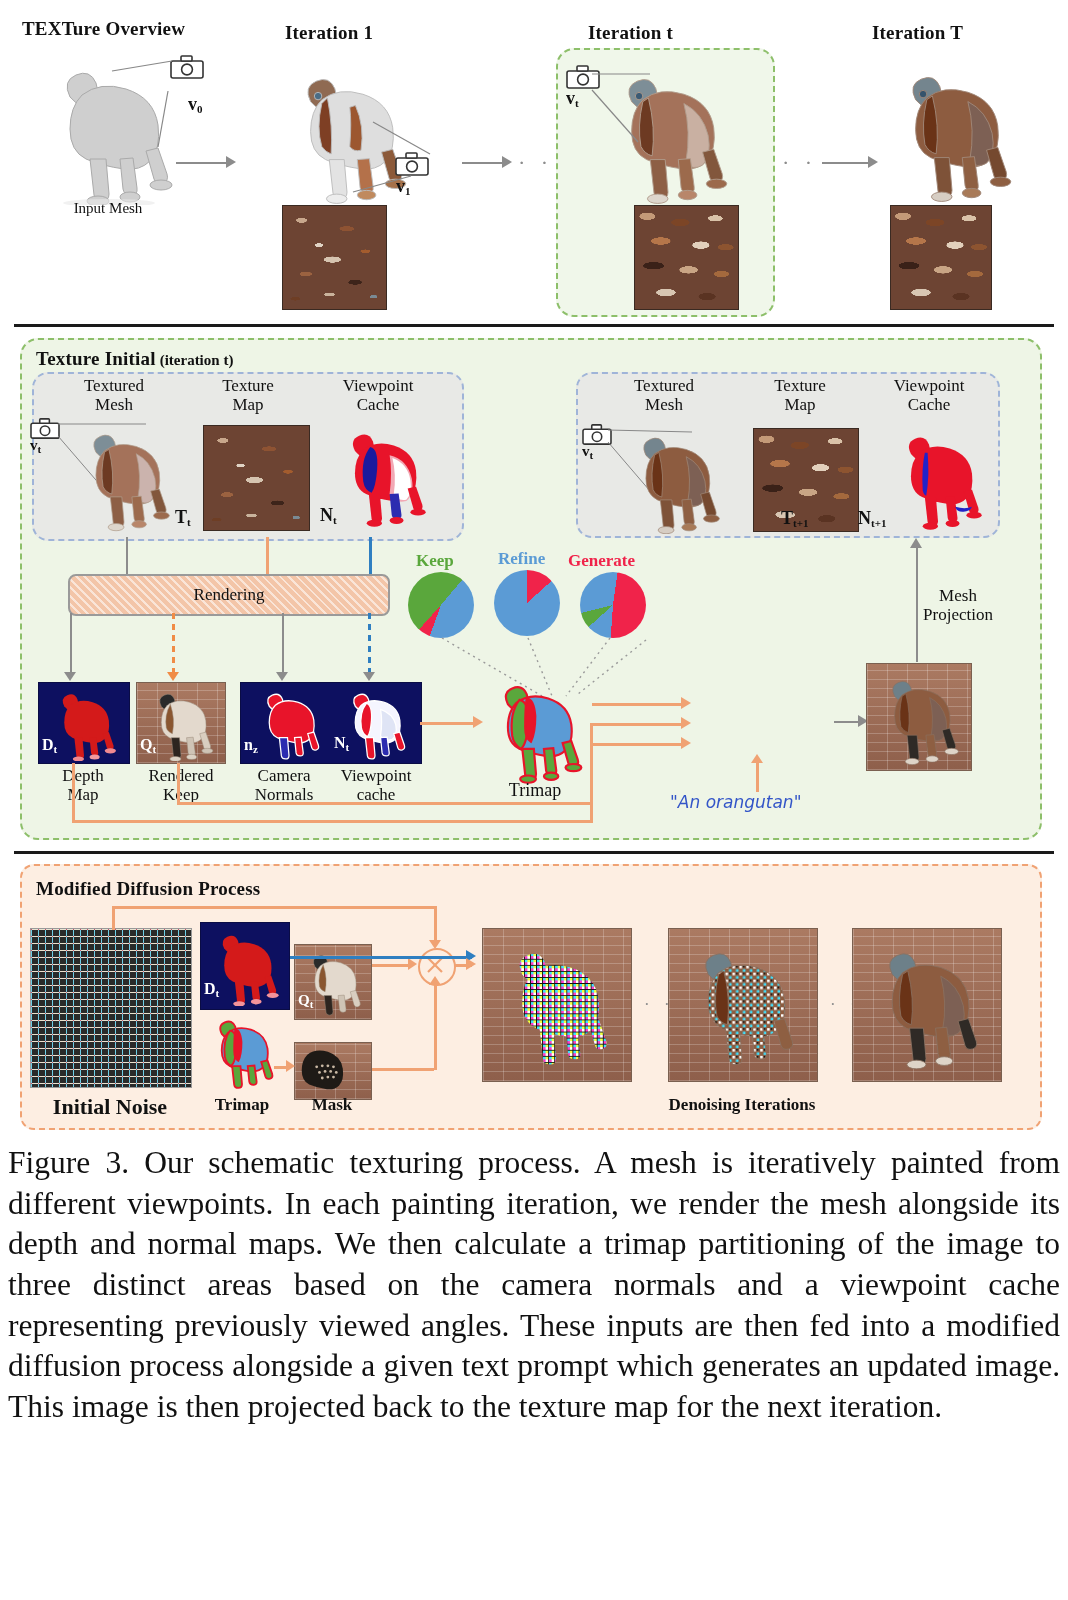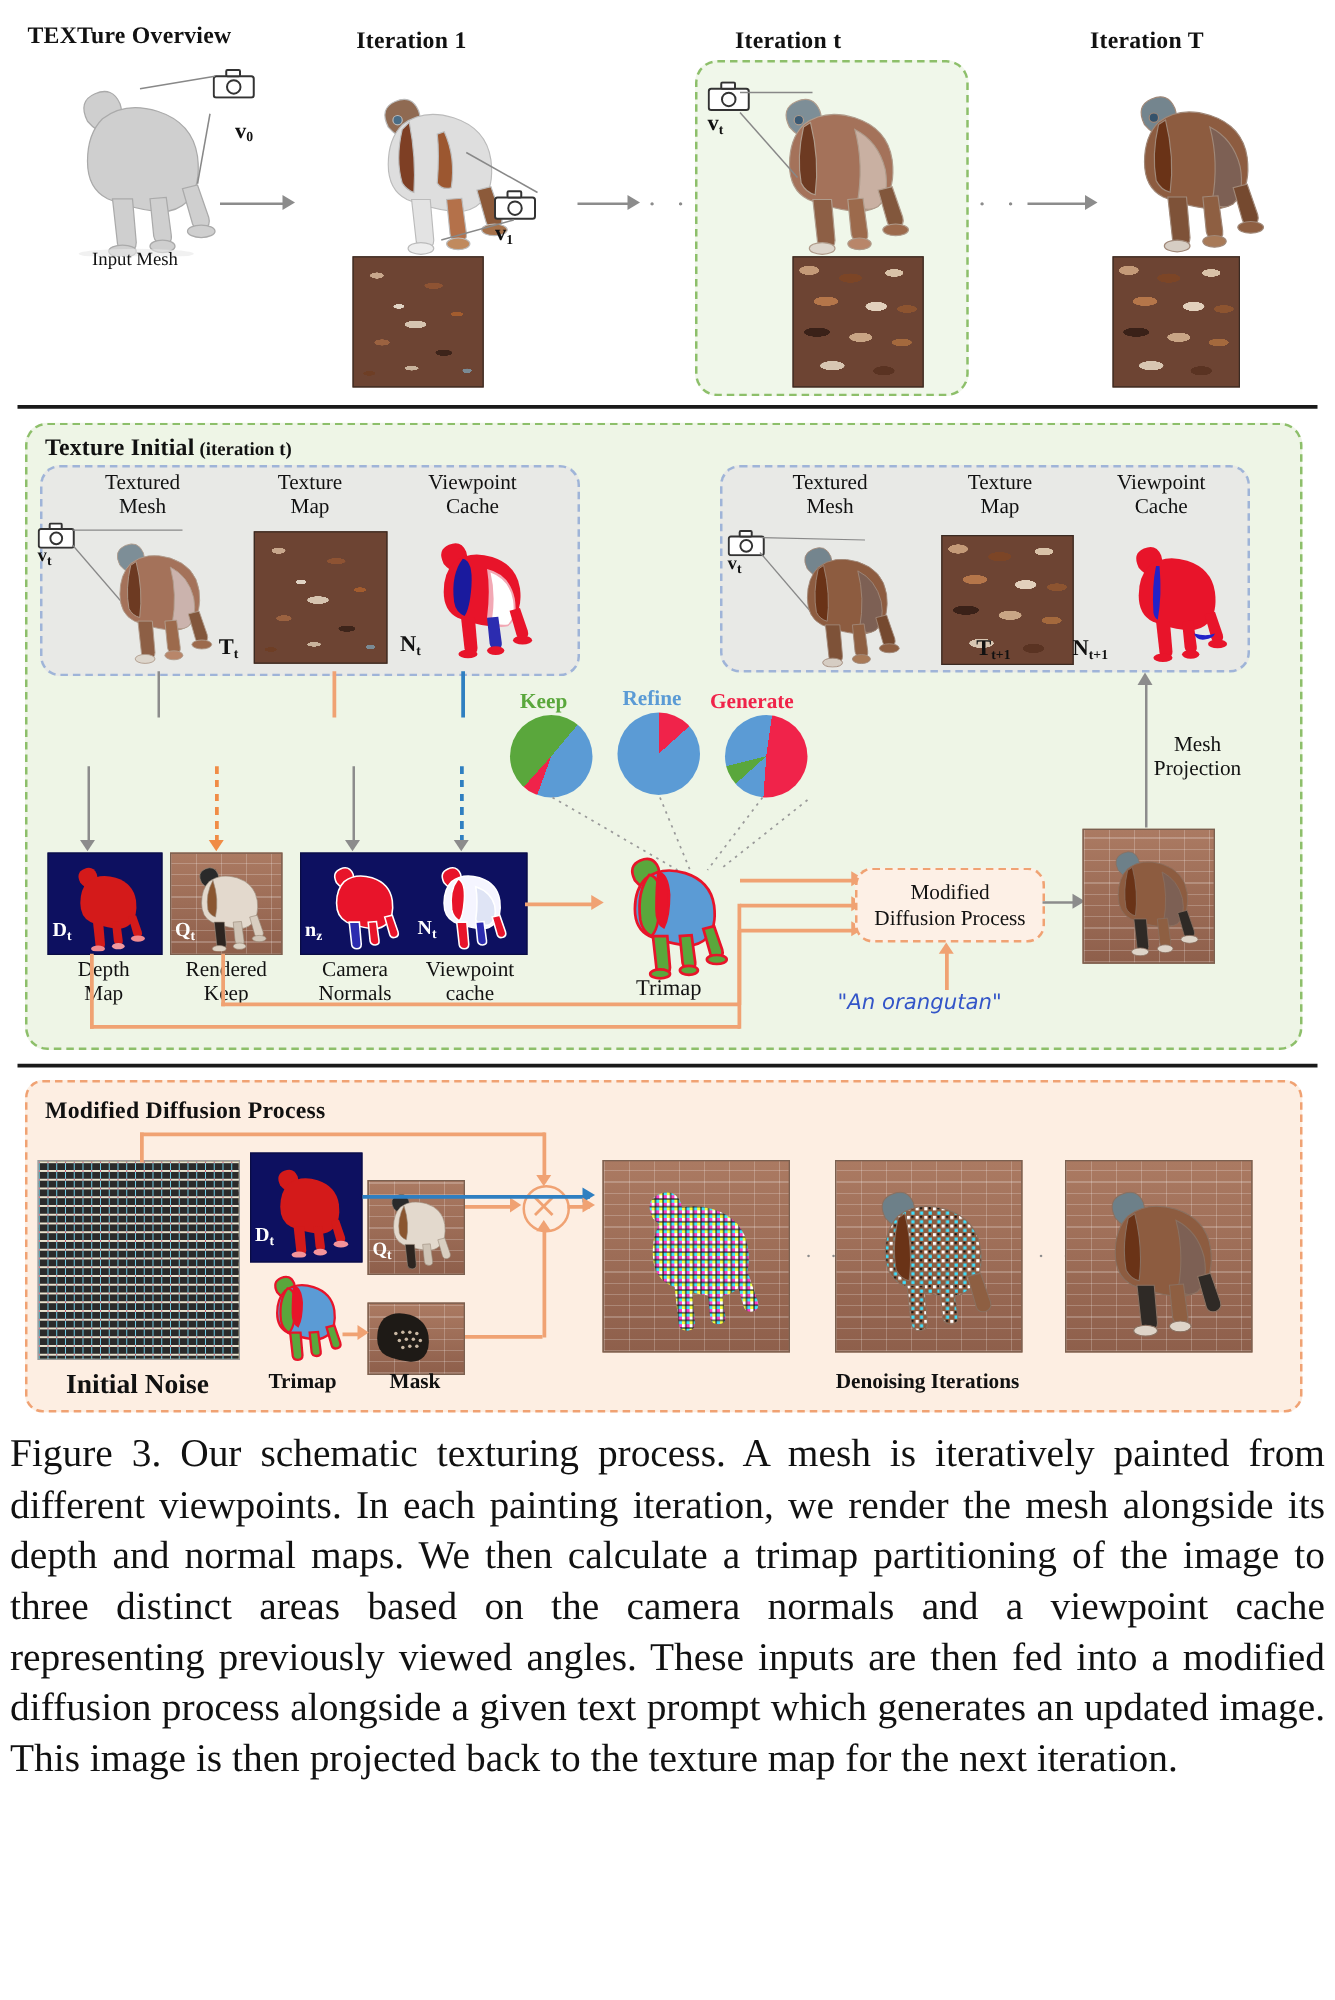--- a/index.html
+++ b/index.html
@@ -380,20 +380,23 @@
         <path d="M100 118 q14 4 24 0 q-2 6 -12 7 q-10 1 -12 -7 z" fill="#2222c8"></path>
       </g>
     </svg>
   </div>
   <div class="abs sym" style="left:858px;top:508px;"><span>N</span><span class="sub">t+1</span></div>
 
   <div class="vline g abs" style="left:126px;top:537px;height:37px;"></div>
   <div class="vline abs o" style="left:266px;top:537px;height:37px;width:3px;"></div>
   <div class="vline abs b" style="left:369px;top:537px;height:37px;width:3px;"></div>
 
+  <div class="renderbox" style="left:68px;top:574px;width:318px;height:38px;">
+    <span>Rendering</span>
+  </div>
 
   <div class="vline g abs" style="left:70px;top:613px;height:62px;"></div>
   <div class="arrow-d abs" style="left:64px;top:672px;border-top:9px solid #8c8c8c;"></div>
   <div class="abs odash" style="left:172px;top:613px;height:62px;"></div>
   <div class="arrow-d abs" style="left:167px;top:672px;border-top:9px solid #f08c46;"></div>
   <div class="vline g abs" style="left:282px;top:613px;height:62px;"></div>
   <div class="arrow-d abs" style="left:276px;top:672px;border-top:9px solid #8c8c8c;"></div>
   <div class="abs bdash" style="left:368px;top:613px;height:62px;"></div>
   <div class="arrow-d abs" style="left:363px;top:672px;border-top:9px solid #8c8c8c;"></div>
 
@@ -515,24 +518,20 @@
   <div class="hline o abs" style="left:592px;top:743px;width:92px;height:3px;"></div>
   <div class="arrow-r abs" style="left:681px;top:737px;border-left:10px solid #f0a273;"></div>
 
   <div class="hline o abs" style="left:72px;top:820px;width:520px;height:3px;"></div>
   <div class="vline abs o" style="left:72px;top:763px;height:60px;width:3px;"></div>
   <div class="vline abs o" style="left:590px;top:723px;height:100px;width:3px;"></div>
   <div class="hline o abs" style="left:177px;top:802px;width:415px;height:3px;"></div>
   <div class="vline abs o" style="left:177px;top:763px;height:42px;width:3px;"></div>
   <div class="vline abs o" style="left:590px;top:744px;height:60px;width:3px;"></div>
 
-  <div class="mdpbox" style="left:684px;top:694px;width:148px;height:56px;">
-    <span>Modified</span>
-    <span>Diffusion Process</span>
-  </div>
   <div class="vline abs o" style="left:756px;top:762px;height:30px;width:3px;"></div>
   <div class="arrow-u abs" style="left:751px;top:754px;border-bottom:9px solid #f0a273;"></div>
   <div class="abs prompt" style="left:670px;top:792px;">"An orangutan"</div>
 
   <div class="hline g abs" style="left:834px;top:721px;width:28px;"></div>
   <div class="arrow-r abs" style="left:858px;top:715px;border-left:10px solid #8c8c8c;"></div>
 
   <div class="brick" style="left:866px;top:663px;width:104px;height:106px;">
     <svg width="104" height="106" viewBox="0 0 150 150" style="position:absolute;left:5px;top:4px;width:94px;height:98px;">
       <g stroke="#8a7060" stroke-width="1">

